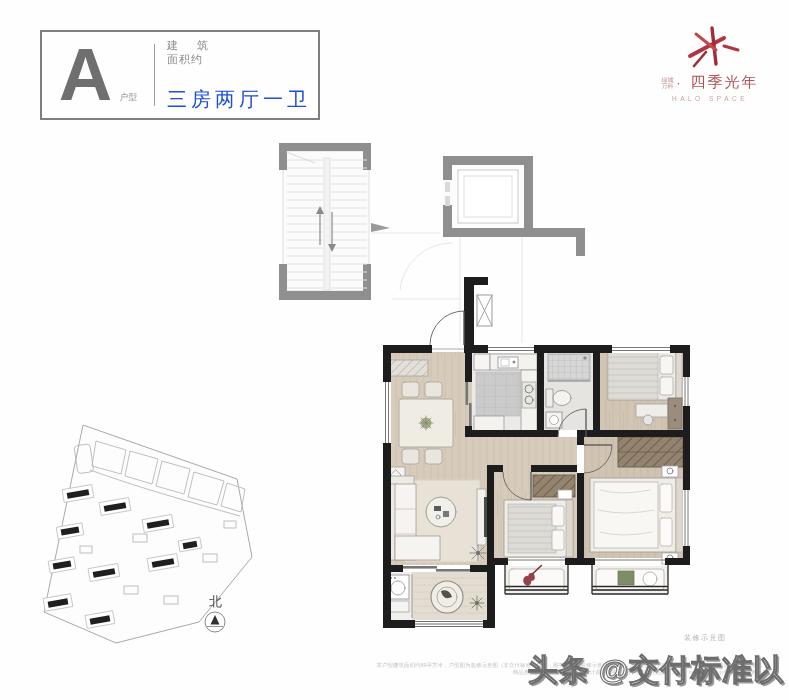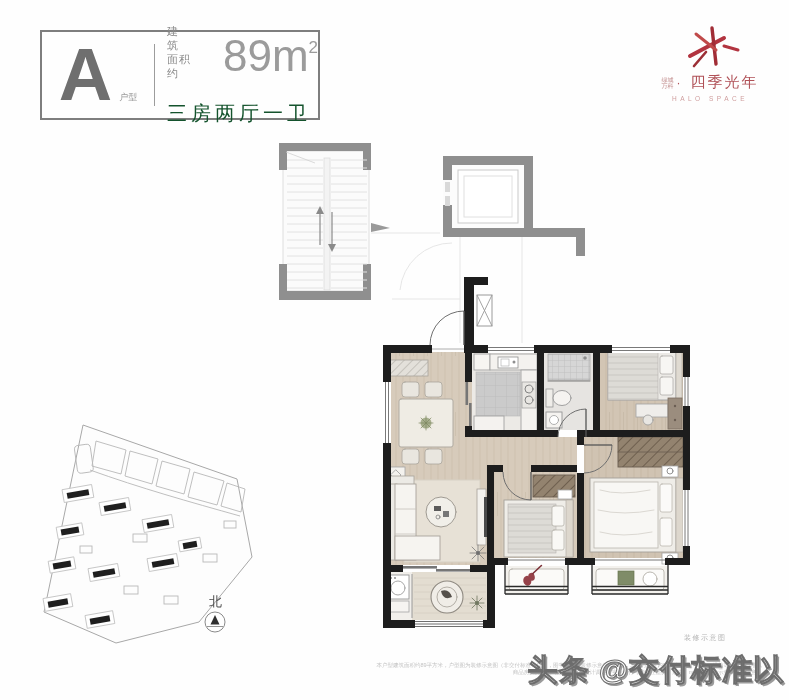--- a/index.html
+++ b/index.html
@@ -15,21 +15,21 @@
   .badge-letter{font-size:74px;line-height:74px;font-weight:600;color:#6f6f6f;letter-spacing:-2px;}
   .badge-letter-sub{font-size:9px;color:#9a9a9a;margin-left:9px;margin-bottom:8px;}
   .badge-divider{width:1px;height:62px;background:#9c9c9c;}
   .badge-right{flex:1;padding-left:12px;}
   .badge-area-row{display:flex;align-items:center;}
   .badge-area-labels{display:flex;flex-direction:column;font-size:11px;color:#8a8a8a;
                      line-height:14px;margin-right:20px;letter-spacing:1px;}
   .badge-area-labels span:first-child{letter-spacing:8px;}
   .badge-area-value{font-size:44px;font-weight:300;color:#9b9b9b;line-height:40px;}
   .badge-area-value sup{font-size:17px;vertical-align:18px;}
-  .badge-rooms{font-size:20px;color:#14532d;letter-spacing:4px;margin-top:20px;}
+  .badge-rooms{font-size:20px;color:#1d4ed8;letter-spacing:4px;margin-top:20px;}
 
   
   .logo{position:absolute;left:636px;top:26px;width:148px;height:92px;text-align:center;}
   .logo-star{display:block;margin:0 auto;}
   .logo-cn{display:flex;align-items:center;justify-content:center;margin-top:1px;}
   .logo-prefix{display:flex;flex-direction:column;font-size:6px;line-height:6px;
                color:#c08a8a;margin-right:2px;}
   .logo-name{font-size:15px;color:#b05157;letter-spacing:2px;margin-left:9px;}
   .logo-dot{font-size:12px;color:#b05157;margin:0 1px;}
   .logo-en{font-size:6.5px;color:#cf9e9e;letter-spacing:3.5px;margin-top:3px;}
@@ -431,21 +431,20 @@
     <span class="badge-letter">A</span>
     <span class="badge-letter-sub">户型</span>
   </div>
   <div class="badge-divider"></div>
   <div class="badge-right">
     <div class="badge-area-row">
       <div class="badge-area-labels">
         <span>建 筑</span>
         <span>面积约</span>
       </div>
-      <div class="badge-area-value"><span>89m</span><sup>2</sup></div>
     </div>
     <div class="badge-rooms">三房两厅一卫</div>
   </div>
 </div>
 
 <div class="logo">
   <svg class="logo-star" width="64" height="46" viewBox="0 0 64 46">
     <g stroke-linecap="round" fill="none">
       <path d="M12 30 L46 12" stroke="#b23440" stroke-width="4"></path>
       <path d="M34 2 L38 38" stroke="#a12d36" stroke-width="3.4"></path>

